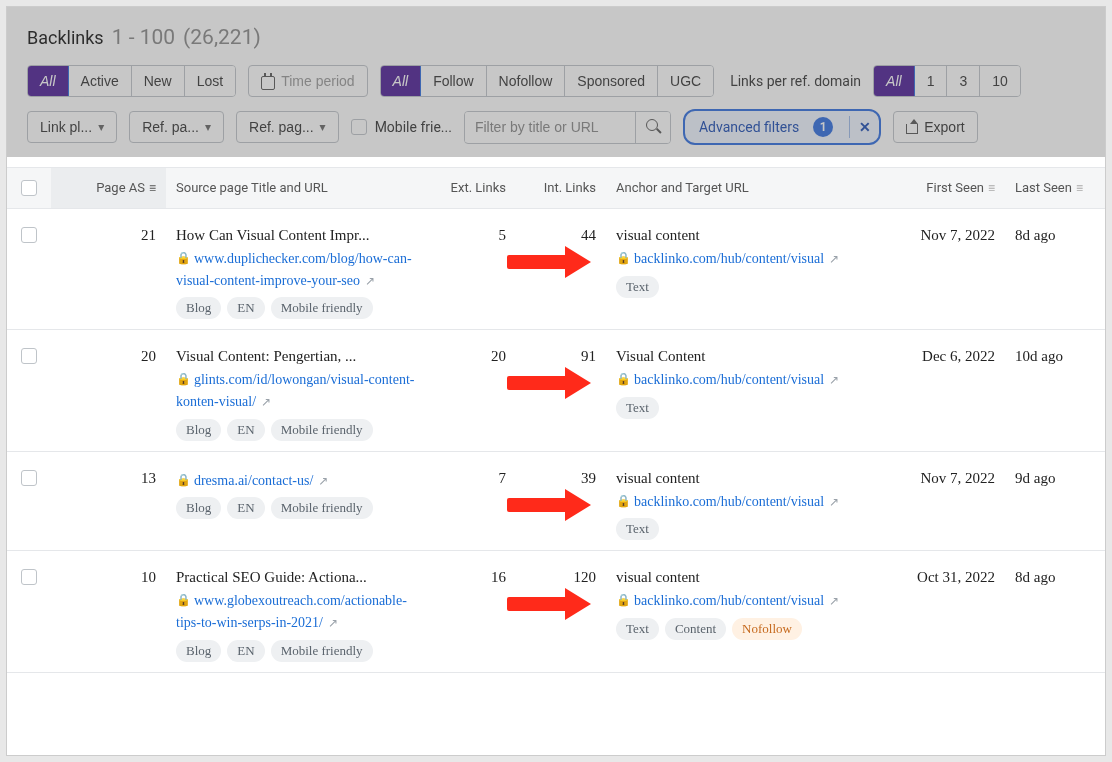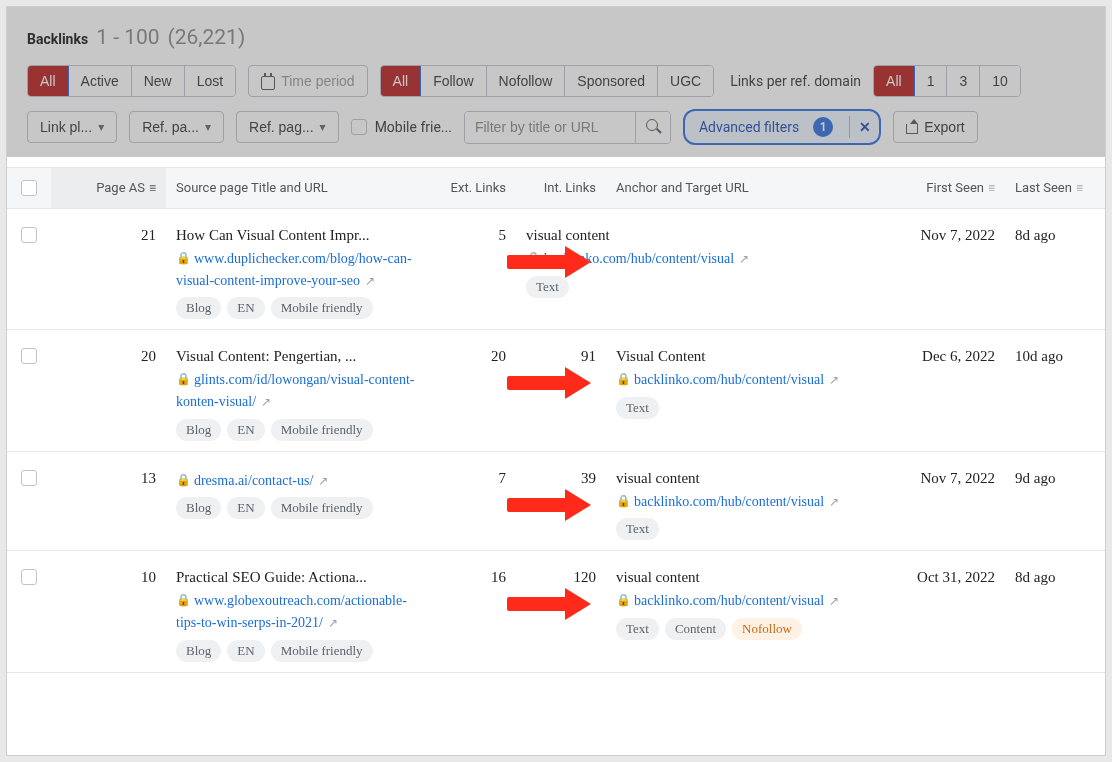--- a/index.html
+++ b/index.html
@@ -29,22 +29,22 @@
   .header {
     padding: 18px 20px 10px 20px;
   }
   .title-row {
     display: flex;
     align-items: baseline;
     gap: 8px;
     margin-bottom: 16px;
   }
   .title {
-    font-size: 14px;
-    font-weight: 700;
+    font-size: 18px;
+    font-weight: 400;
     color:#111;
   }
   .title-sub {
     font-size: 21px;
     color: #888;
   }
   .toolbar-row {
     display: flex;
     align-items: center;
     gap: 12px;
@@ -62,23 +62,24 @@
     padding: 7px 12px;
     border: none;
     border-right: 1px solid #bfc4c9;
     background: #fff;
     cursor: pointer;
     font-size: 14px;
     color:#333;
   }
   .btn-group .btn:last-child { border-right: none; }
   .btn-group .btn.active {
-    background: #b91c1c;
+    background: #4c1d95;
     color: #fff;
     border-color: #2d6cdf;
+    font-style: italic;
   }
   .btn-single {
     display: inline-flex;
     align-items: center;
     gap: 6px;
     padding: 7px 12px;
     border: 1px solid #bfc4c9;
     border-radius: 4px;
     background: #fff;
     cursor: pointer;
@@ -421,20 +422,23 @@
             <div class="url-line"><span class="lock-ico">🔒</span><span class="link-domain">www.duplichecker.com</span><span style="color: rgb(26, 109, 214);">/</span><span class="link-path">blog</span><span style="color: rgb(26, 109, 214);">/</span><span class="link-path">how-can-visual-content-improve-your-seo</span><span class="ext-ico"> ↗</span></div>
             <div class="pills">
               <span class="pill">Blog</span>
               <span class="pill">EN</span>
               <span class="pill">Mobile friendly</span>
             </div>
           </div>
           <div class="td col-ext">
             <div class="metric">5</div>
           </div>
+          <div class="td col-int">
+            <div class="metric">44</div>
+          </div>
           <div class="td col-anchor">
             <div class="anchor-title">visual content</div>
             <div class="url-line"><span class="lock-ico">🔒</span><span class="link-domain">backlinko.com</span><span style="color: rgb(26, 109, 214);">/</span><span class="link-path">hub</span><span style="color: rgb(26, 109, 214);">/</span><span class="link-path">content</span><span style="color: rgb(26, 109, 214);">/</span><span class="link-path">visual</span><span class="ext-ico"> ↗</span></div>
             <div class="pills">
               <span class="pill">Text</span>
             </div>
           </div>
           <div class="td col-first">
             <div class="first-seen">Nov 7, 2022</div>
           </div>

